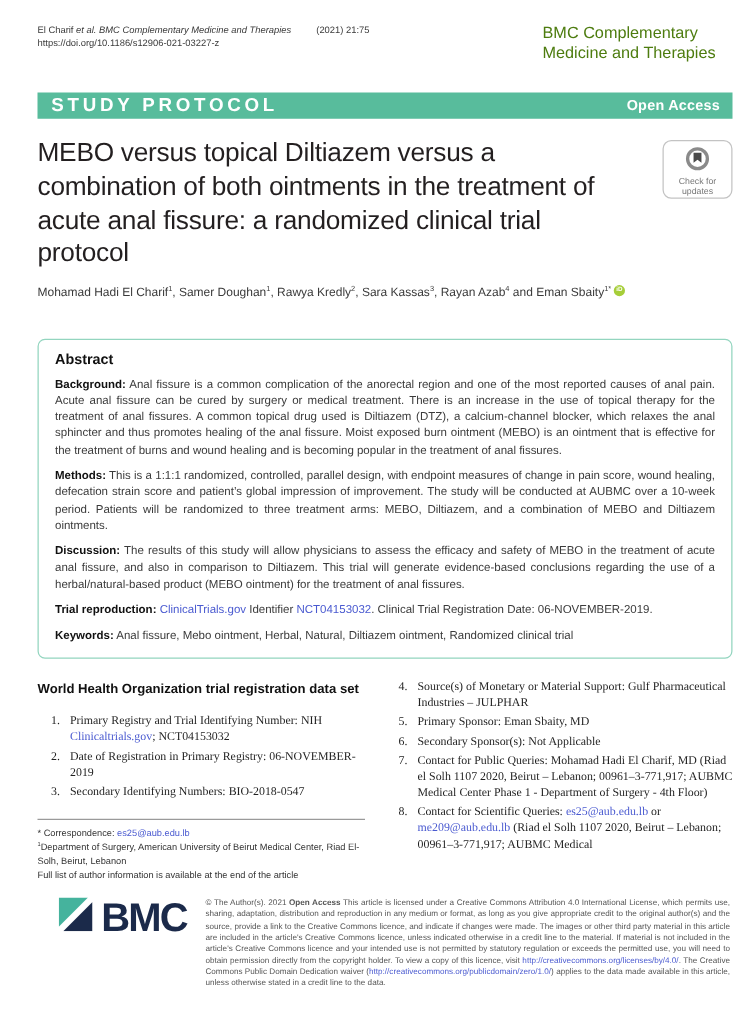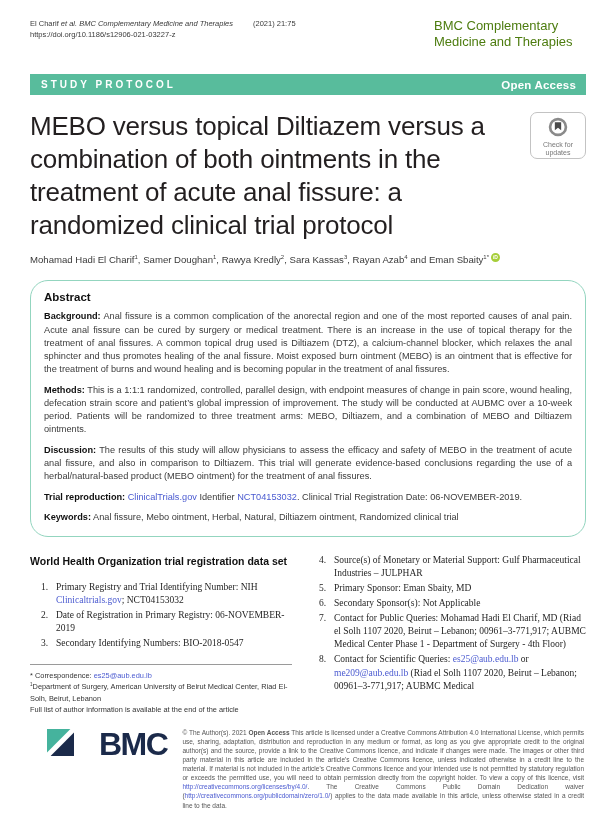--- a/index.html
+++ b/index.html
@@ -16,27 +16,27 @@
   .cite-block { font-size:7.5px; line-height:1.5; color:#3a3a3a; }
   .doi { color:#3a3a3a; }
   .journal-name { font-size:13px; line-height:1.2; color:#4d7c0f; width:152px; }
 
   
   .banner {
     margin-top:25px; height:21px; background:var(--banner,#58bc9c);
     display:flex; justify-content:space-between; align-items:center;
     padding:0 10px 0 11px; color:#fff; font-weight:bold;
   }
-  .banner .type { font-size:10px; letter-spacing:3px; }
+  .banner .type { font-size:15px; letter-spacing:3px; }
   .banner .oa { font-size:11.5px; letter-spacing:0.2px; }
 
   
   .title-row { display:flex; margin-top:15px; }
   h1 {
-    font-size:26px; font-weight:400; color:#231f20; line-height:1.27;
+    font-size:21px; font-weight:400; color:#231f20; line-height:1.27;
     width:476px; letter-spacing:-0.2px;
   }
   .check-updates {
     margin-left:auto; margin-top:2px; width:56px; height:47px;
     border:1px solid #c3c3c3; border-radius:7px; text-align:center;
     padding-top:4px; flex-shrink:0;
   }
   .check-updates svg { width:20px; height:20px; }
   .cu-label { font-size:7px; line-height:1.15; color:#777; }
 
@@ -44,22 +44,22 @@
   .authors { margin-top:11px; font-size:9.6px; color:#3a3a3a; }
   .authors sup { font-size:62%; }
   .orcid {
     display:inline-block; width:9px; height:9px; border-radius:50%;
     background:var(--orcid,#a6ce39); color:#fff; font-size:5px; font-weight:bold;
     text-align:center; line-height:9px; vertical-align:super; margin-left:2px;
   }
 
   
   .abstract-box {
-    margin-top:15px; border:1.5px solid var(--abstract_border,#93d5bf);
-    border-radius:18px; padding:10px 13px 11px 13px;
+    margin-top:31px; border:1.5px solid var(--abstract_border,#93d5bf);
+    border-radius:6px; padding:10px 13px 11px 13px;
   }
   .abstract-box h2 { font-size:11.5px; color:#111; margin-bottom:7px; }
   .absec {
     font-size:9.2px; line-height:1.43; color:#3b3b3b;
     text-align:justify; margin-bottom:7.5px;
   }
   .absec:last-child { margin-bottom:0; }
   .seclabel { font-weight:bold; color:#111; }
 
   .lnk { color:var(--link,#4a5ad0); }
@@ -76,21 +76,21 @@
   .li { display:flex; margin-bottom:2px; }
   .li .num { width:26px; text-align:right; padding-right:8px; flex-shrink:0; }
   .li .litext { flex:1; }
 
   .divider { border-top:1px solid #9a9a9a; margin:14px 0 5px 0; }
   .footnotes { font-size:7.4px; line-height:1.5; color:#333; }
   .footnotes sup { font-size:62%; }
 
   
   .footer { display:flex; gap:15px; margin-top:13px; align-items:flex-start; }
-  .bmc-logo { display:flex; align-items:flex-end; gap:25px; flex-shrink:0; padding-left:17px; }
+  .bmc-logo { display:flex; align-items:flex-end; gap:7px; flex-shrink:0; padding-left:17px; }
   .bmc-logo svg { width:27px; height:27px; }
   .bmc-letters {
     font-size:32px; font-weight:bold; color:var(--logo_navy,#1b2a4a);
     letter-spacing:-1.5px; line-height:1;
   }
   .copyright { font-size:6.5px; line-height:1.4; color:#555; text-align:justify; padding-right:2px; }
 </style>
 </head>
 <body>
 

